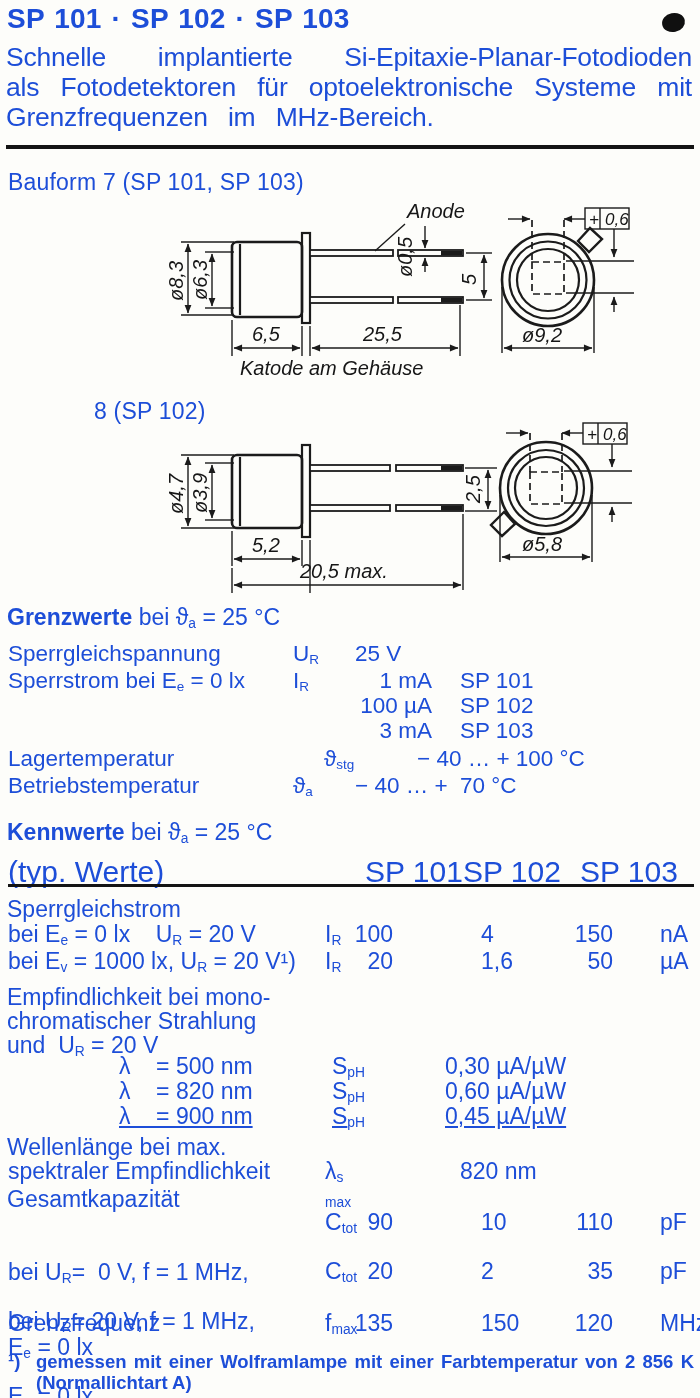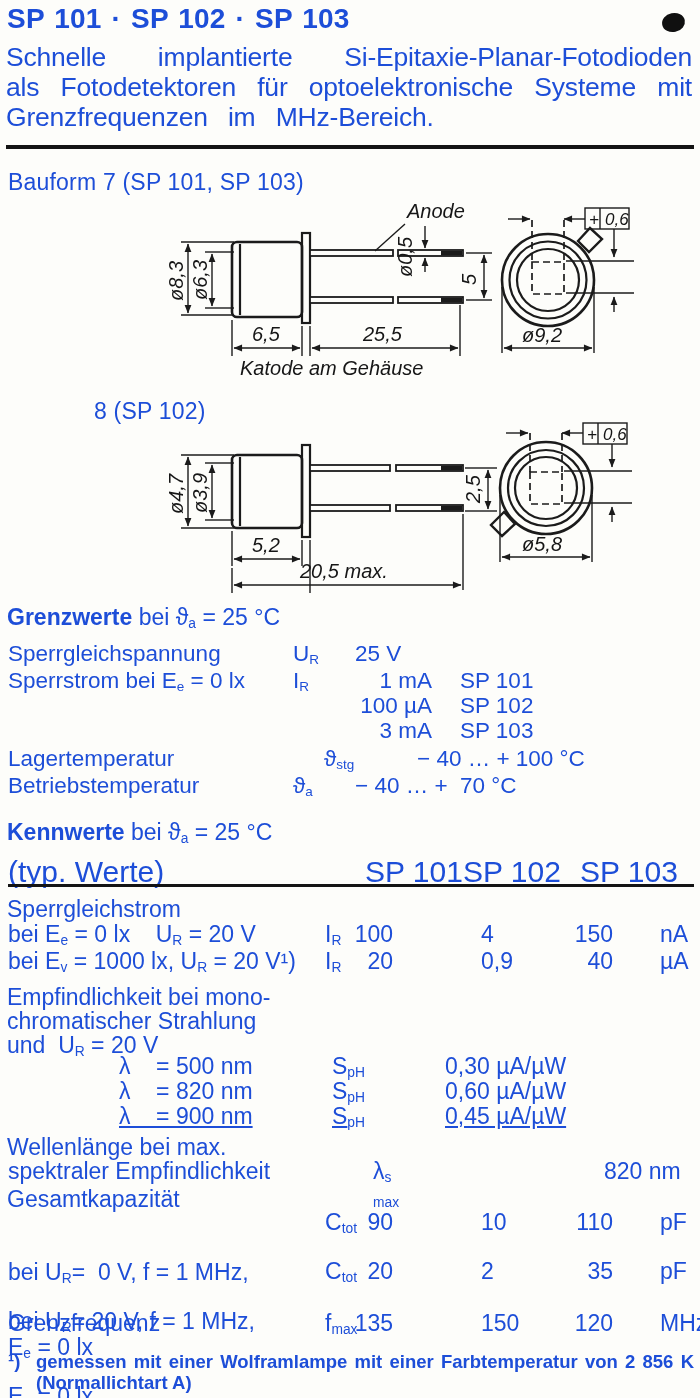--- a/index.html
+++ b/index.html
@@ -40,21 +40,21 @@
         font-size:23px;line-height:25px;align-items:start;}
   .c-label{grid-column:1;white-space:pre-wrap;}
   .c-sym{grid-column:2;white-space:nowrap;}
   .c-v1{grid-column:3;justify-self:end;white-space:nowrap;}
   .c-v2{grid-column:5;white-space:nowrap;}
   .c-v3{grid-column:6;justify-self:end;white-space:nowrap;}
   .c-unit{grid-column:8;padding-left:4px;white-space:nowrap;}
   .lrow{left:15px;width:688px;display:grid;grid-template-columns:317px 38px 75px auto;
         font-size:23px;line-height:25px;}
   .wrow{left:8px;width:688px;display:grid;grid-template-columns:317px 38px 97px auto;
-        font-size:23px;line-height:25px;gap:48px;}
+        font-size:23px;line-height:25px;}
   .indent-wl{padding-left:104px;white-space:pre-wrap;}
   .grp{left:7px;font-size:23px;}
 
   
   .footnote{left:8px;width:686px;font-size:18.5px;font-weight:bold;line-height:21px;}
   .fn-line1{display:grid;grid-template-columns:28px 1fr;}
   .fn-text{text-align:justify;text-align-last:justify;}
   .fn-line2{padding-left:28px;}
 
   
@@ -282,22 +282,22 @@
     <div class="c-v1">100</div>
     <div class="c-v2">4</div>
     <div class="c-v3">150</div>
     <div class="c-unit">nA</div>
   </div>
 
   <div class="abs krow" style="top:949px;">
     <div class="c-label"><span>bei E</span><sub>v</sub><span> = 1000 lx, U</span><sub>R</sub><span> = 20 V¹)</span></div>
     <div class="c-sym"><span>I</span><sub>R</sub></div>
     <div class="c-v1">20</div>
-    <div class="c-v2">0,9</div>
-    <div class="c-v3">40</div>
+    <div class="c-v2">1,6</div>
+    <div class="c-v3">50</div>
     <div class="c-unit">µA</div>
   </div>
 
   <div class="abs grp" style="top:984px;">Empfindlichkeit bei mono-</div>
   <div class="abs grp" style="top:1008px;">chromatischer Strahlung</div>
   <div class="abs grp pre" style="top:1032px;"><span>und  U</span><sub>R</sub><span> = 20 V</span></div>
 
   <div class="abs lrow" style="top:1054px;">
     <div class="indent-wl">λ    = 500 nm</div>
     <div><span>S</span><sub>pH</sub></div>

